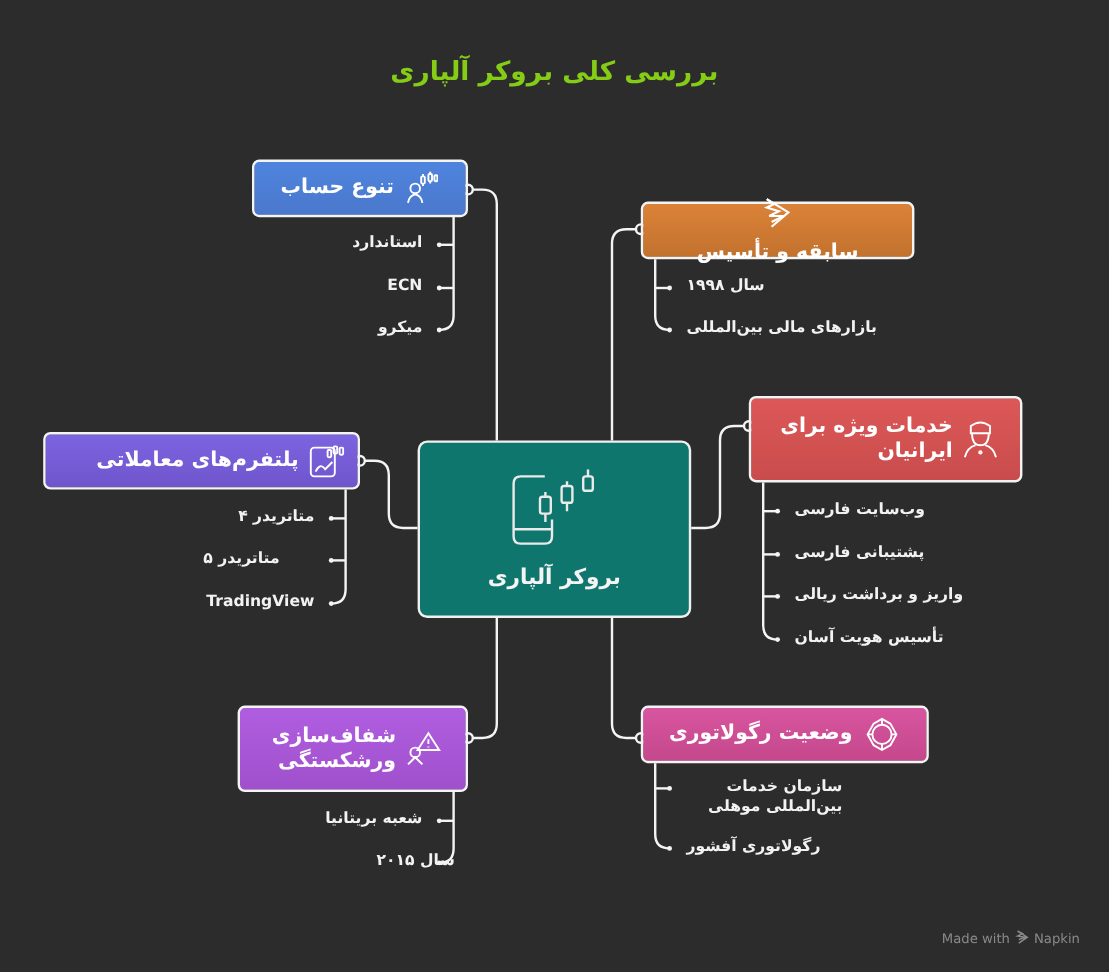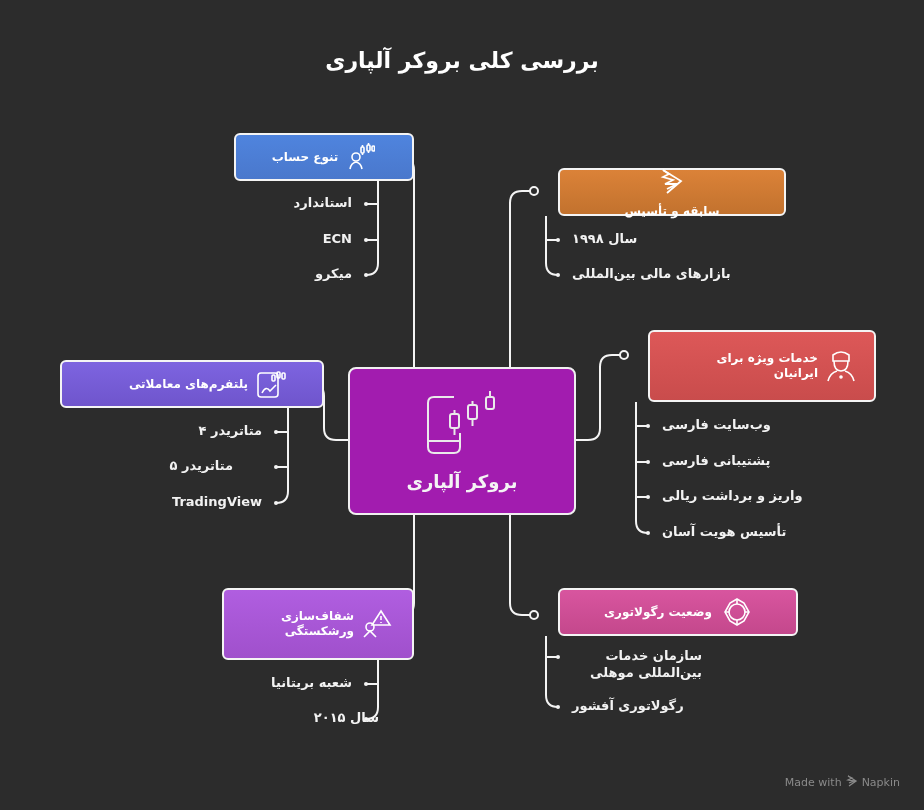--- a/index.html
+++ b/index.html
@@ -6,47 +6,46 @@
     body {
       width: 924px; height: 810px;
       background: #2c2c2c;
       position: relative;
       overflow: hidden;
       font-family: "DejaVu Sans", sans-serif;
       color: #f2f2f2;
     }
     .title {
       position: absolute; top: 48px; left: 0; width: 924px;
-      text-align: center; font-size: 22px; font-weight: bold; color: #ffffff;
+      text-align: center; font-size: 22px; font-weight: bold; color: #84cc16;
       direction: rtl;
     }
     svg.lines { position: absolute; left: 0; top: 0; }
     .node {
       position: absolute;
       border: 2px solid #f4f4f4;
       border-radius: 6px;
       display: flex; align-items: center; justify-content: center;
       direction: rtl;
-      color: #fff; font-weight: bold; font-size: 12px;
+      color: #fff; font-weight: bold; font-size: 17px;
       gap: 8px;
       padding: 0 10px;
       line-height: 1.25;
-      margin-left: 24px;
     }
     .node .icon { width: 30px; height: 30px; flex-shrink: 0; display:flex; align-items:center; justify-content:center; }
     .node .label { text-align: right; }
     .leaf {
       position: absolute; direction: rtl; text-align: right;
       font-size: 13px; font-weight: bold; color: #f2f2f2; line-height: 1.3;
       white-space: nowrap;
     }
     .leaf.ltr { direction: ltr; }
     .center {
       position: absolute; left: 348px; top: 367px; width: 228px; height: 148px;
-      background: #a21caf; border: 2px solid #f0f0f0; border-radius: 8px;
+      background: #0f766e; border: 2px solid #f0f0f0; border-radius: 8px;
       display: flex; flex-direction: column; align-items: center; justify-content: center;
       gap: 10px;
     }
     .center .label { font-size: 18px; font-weight: bold; color: #f4f4f4; direction: rtl; }
     .footer {
       position: absolute; right: 24px; bottom: 20px; font-size: 11px; color: #8a8a8a;
       display: flex; align-items: center; gap: 4px;
     }
   </style>
 </head>

